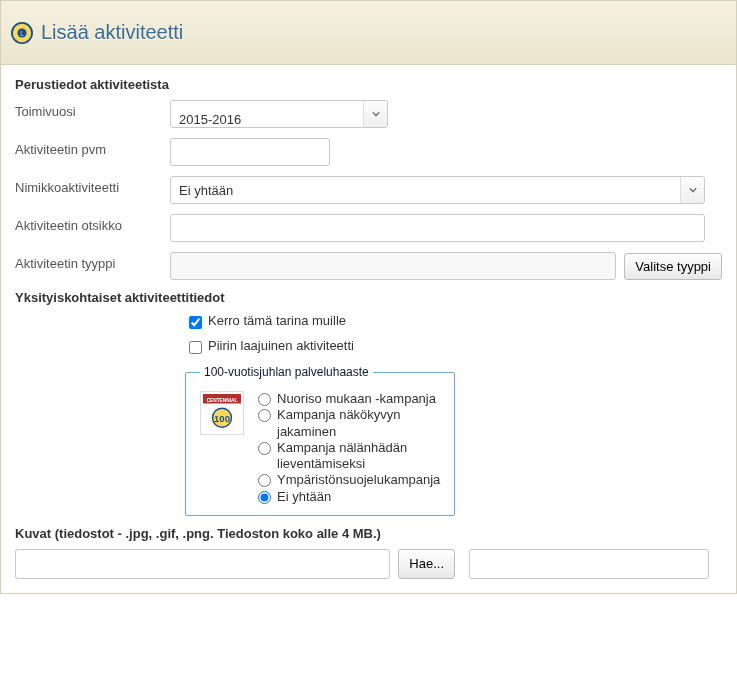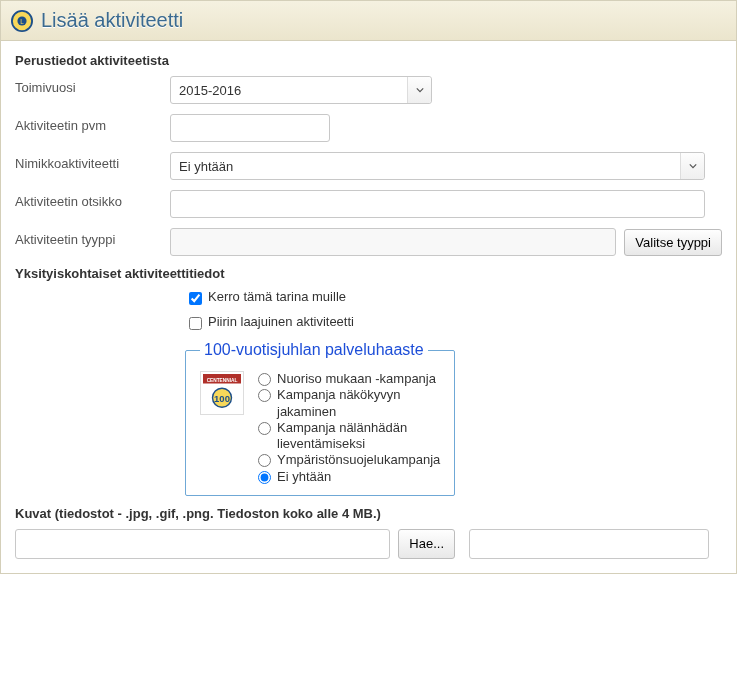--- a/index.html
+++ b/index.html
@@ -10,21 +10,21 @@
       font-size: 13px;
       color: #333;
       background: #fff;
     }
     .window {
       width: 737px;
       border: 1px solid #d4cfb9;
     }
     .titlebar {
       background: linear-gradient(to bottom, #f5f1e0, #ebe5cd);
-      padding: 8px 10px;
+      padding: 20px 10px;
       display: flex;
       align-items: center;
       border-bottom: 1px solid #d4cfb9;
     }
     .titlebar .logo {
       width: 22px;
       height: 22px;
       margin-right: 8px;
     }
     .titlebar h1 {
@@ -95,21 +95,21 @@
       background: linear-gradient(to bottom, #fefefe, #e8e8e8);
       border: 1px solid #bcbcbc;
       border-radius: 3px;
       padding: 5px 10px;
       font-family: inherit;
       font-size: 13px;
       cursor: pointer;
     }
     .full { width: 535px; }
     .combo.full { width: 535px; }
-    .combo.yr { width: 262px; }
+    .combo.yr { width: 218px; align-items: flex-end; }
     .textarea {
       width: 535px;
       height: 94px;
       resize: both;
       padding: 4px;
       border-radius: 3px;
     }
     .checkbox-row {
       display: flex;
       margin-left: 170px;
@@ -117,23 +117,23 @@
     }
     .checkbox-row input { margin-right: 6px; }
     fieldset.centennial {
       margin: 8px 0 10px 170px;
       border: 1px solid #6fa8d6;
       border-radius: 2px;
       padding: 12px 14px 10px 14px;
       width: 266px;
     }
     fieldset.centennial legend {
-      color: #1d4ed8;
+      color: #0f172a;
       padding: 0 4px;
-      font-size: 16px;
+      font-size: 12px;
     }
     .centennial-body {
       display: flex;
       align-items: flex-start;
     }
     .centennial-img {
       width: 44px;
       height: 44px;
       border: 1px solid #ddd;
       padding: 2px;

